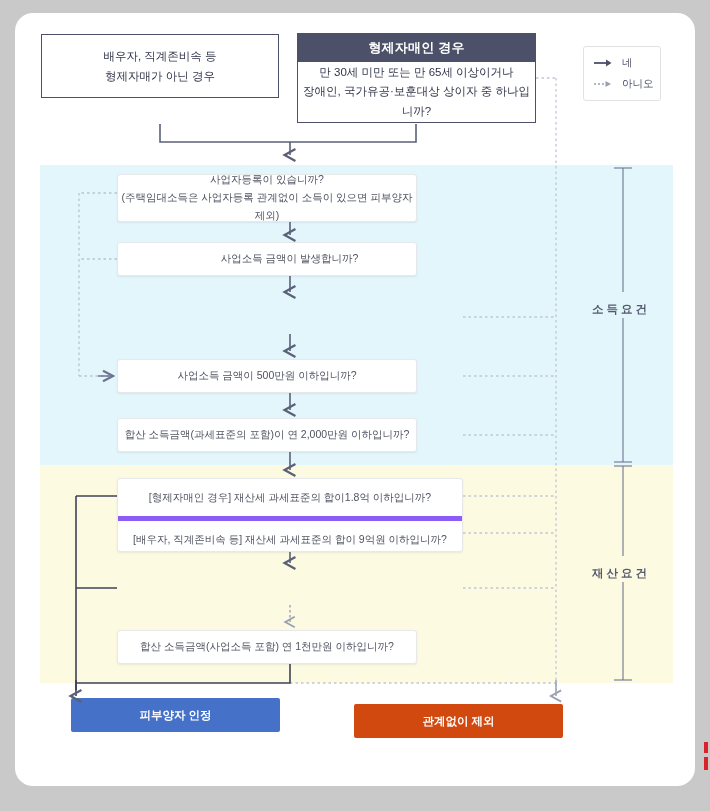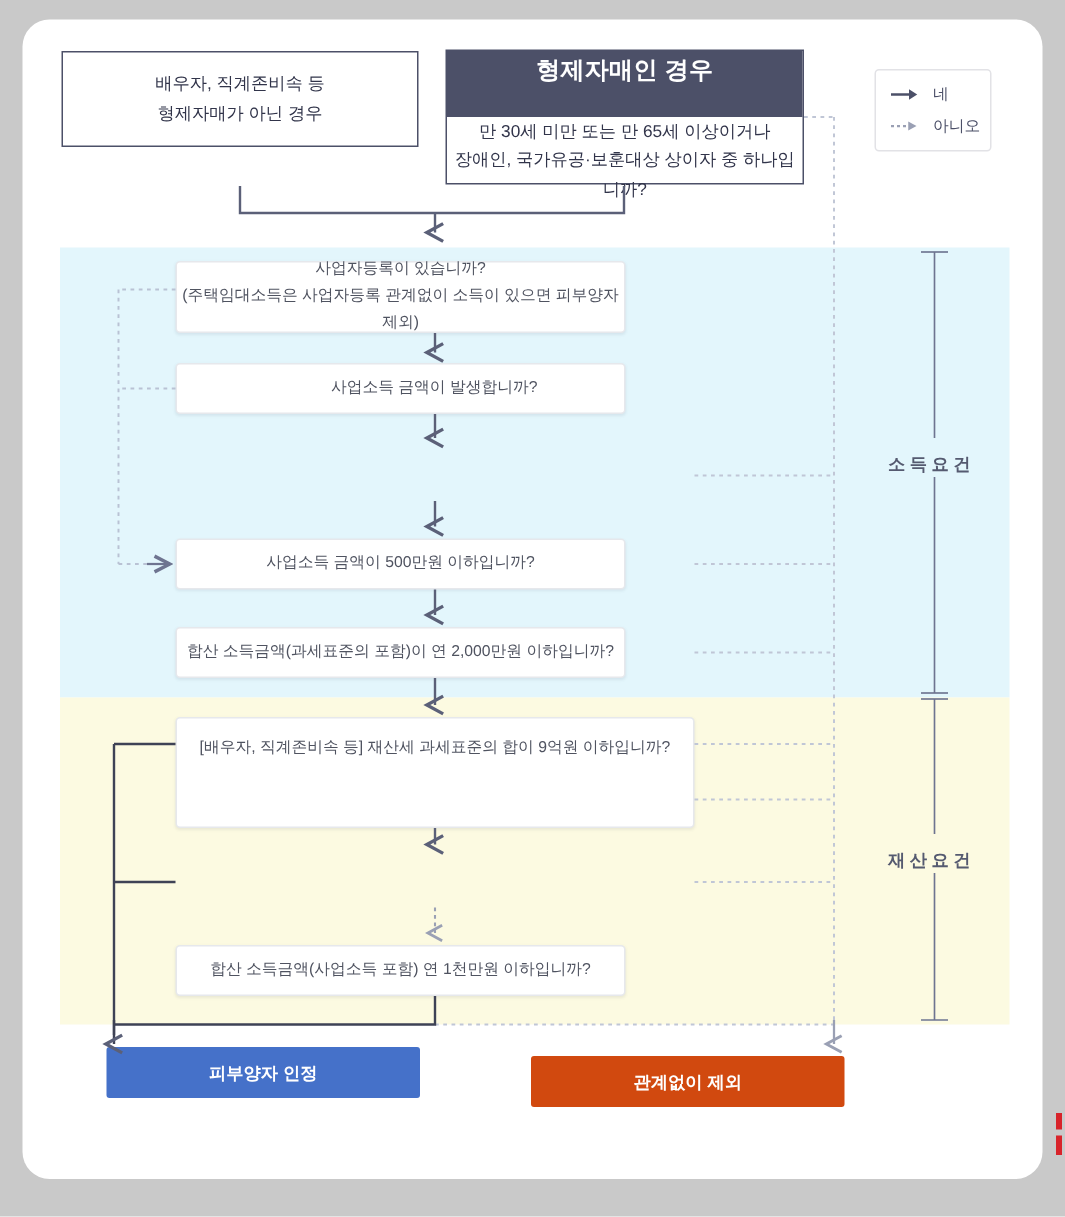--- a/index.html
+++ b/index.html
@@ -29,22 +29,22 @@
     display:flex;flex-direction:column;align-items:center;justify-content:center;
     color:#31344a;
   }
   #hbox-left{
     left:41px;top:34px;width:238px;height:64px;
     font-size:11.5px;line-height:1.75;text-align:left;
   }
   #hbox-right{left:297px;top:33px;width:239px;height:90px;border:1.6px solid #4c5068;background:#fff;
     display:block;padding:0;}
   #hbox-right .cap{
-    background:#4c5068;color:#fff;font-size:16px;font-weight:bold;
-    height:44px;line-height:28px;text-align:center;letter-spacing:.2px;
+    background:#4c5068;color:#fff;font-size:13px;font-weight:bold;
+    height:28px;line-height:28px;text-align:center;letter-spacing:.2px;
   }
   #hbox-right .body{
     height:60px;display:flex;flex-direction:column;align-items:center;justify-content:center;
     font-size:11.5px;line-height:1.7;text-align:center;color:#31344a;
   }
 
   
   #legend{
     position:absolute;left:583px;top:46px;width:78px;height:55px;
     background:#fff;border:1px solid #e2e2e6;border-radius:3px;
@@ -147,20 +147,21 @@
 
   <div class="qbox" id="q4" style="top:359px;height:34px;">
     <span>사업소득 금액이 500만원 이하입니까?</span>
   </div>
 
   <div class="qbox" id="q5" style="top:418px;height:34px;">
     <span>합산 소득금액(과세표준의 포함)이 연 2,000만원 이하입니까?</span>
   </div>
 
   <div class="qrow" id="qa1" style="top:478px;height:74px;">
+    <div class="sub">[형제자매인 경우] 재산세 과세표준의 합이1.8억 이하입니까?</div>
     <div class="sub">[배우자, 직계존비속 등] 재산세 과세표준의 합이 9억원 이하입니까?</div>
   </div>
 
 
   <div class="qbox" id="qa3" style="top:630px;height:34px;">
     <span>합산 소득금액(사업소득 포함) 연 1천만원 이하입니까?</span>
   </div>
 
   <div class="axis-label" id="label-income">소득요건</div>
   <div class="axis-label" id="label-asset">재산요건</div>

